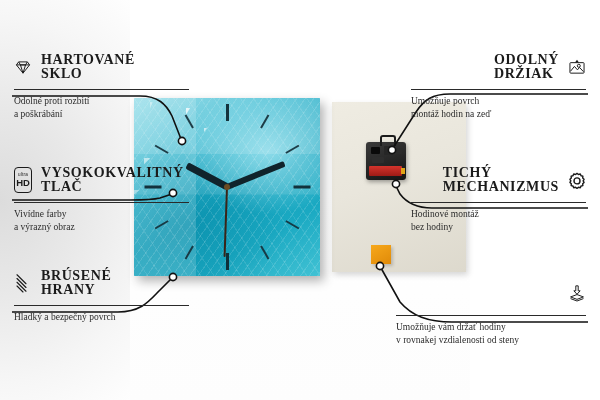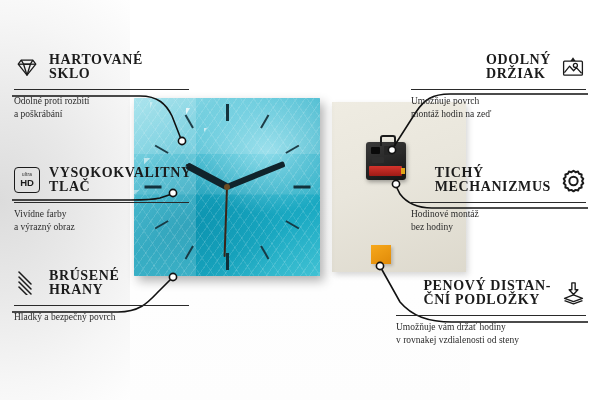--- a/index.html
+++ b/index.html
@@ -200,21 +200,21 @@
     margin: 5px 0 5px;
   }
   .f-desc {
     font-size: 9.5px;
     line-height: 12.5px;
     color: #2b2b2b;
     font-family: "Liberation Serif", serif;
   }
   .f-icon {
     flex: 0 0 auto;
-    width: 26px;
+    width: 18px;
     height: 26px;
     display: flex;
     align-items: center;
     justify-content: center;
     color: #1b1b1b;
   }
   .hd-badge {
     width: 24px;
     height: 24px;
     border: 1.6px solid #1b1b1b;
@@ -406,23 +406,20 @@
 
   <div class="feature right" style="right:14px; top:276px; width:190px;">
     <div class="f-head">
       <span class="f-icon">
         <svg viewBox="0 0 24 24" width="25" height="25" fill="none" stroke="currentColor" stroke-width="1.3" stroke-linejoin="round">
           <path d="M10.4 1.8 H13.6 V8.4 H16.2 L12 13 L7.8 8.4 H10.4 Z"></path>
           <path d="M12 13.4 L20.6 16.6 L12 19.8 L3.4 16.6 Z"></path>
           <path d="M3.4 18.8 L12 22 L20.6 18.8"></path>
         </svg>
       </span>
-      <span class="f-title">
-        <span>PENOVÝ DISTAN-</span><br><span>ČNÍ PODLOŽKY</span>
-      </span>
     </div>
     <div class="f-rule"></div>
     <div class="f-desc">
       <span>Umožňuje vám držať hodiny</span><br><span>v rovnakej vzdialenosti od steny</span>
     </div>
   </div>
 
 </div>
 
 </body></html>

